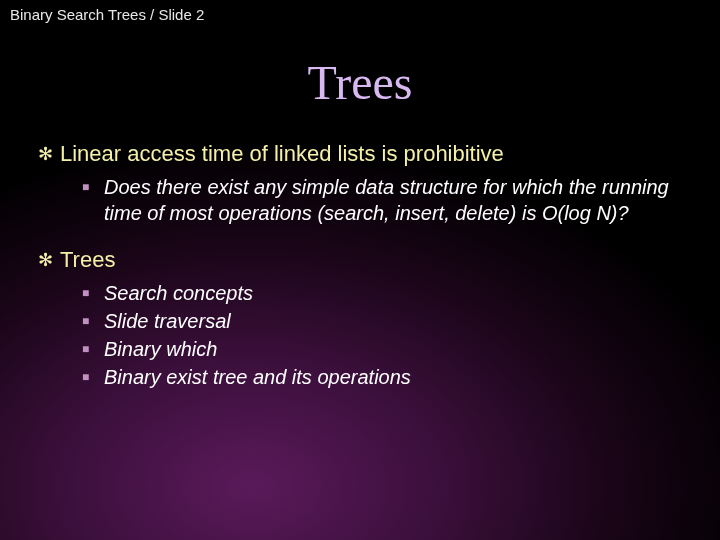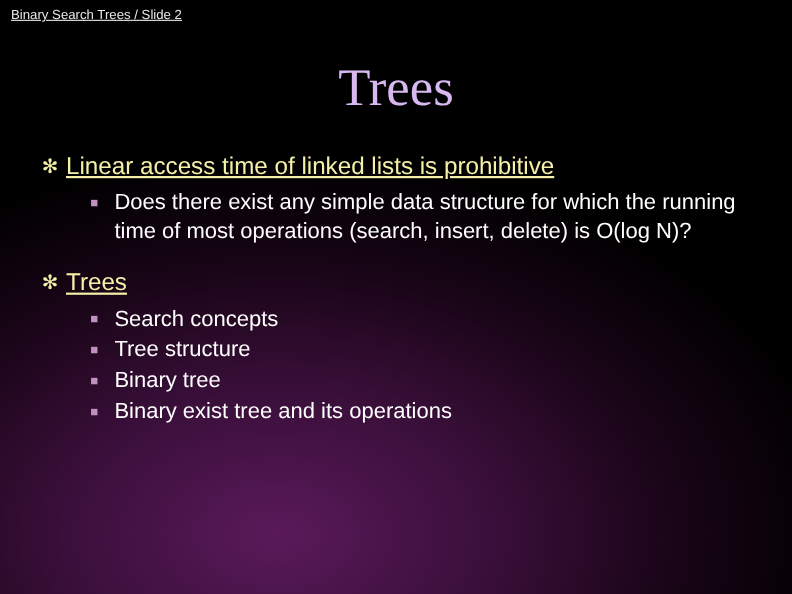--- a/index.html
+++ b/index.html
@@ -4,23 +4,22 @@
 <style>
   * { margin: 0; padding: 0; box-sizing: border-box; }
   html, body { width: 720px; height: 540px; overflow: hidden; }
   body {
     font-family: Arial, Helvetica, sans-serif;
     background: radial-gradient(ellipse 90% 80% at 35% 90%, #5a1a5a 0%, #3a0f3a 30%, #1a0518 55%, #000000 80%);
     color: #fff;
   }
   .header {
     padding: 6px 10px 4px 10px;
-    font-size: 12px;
+    font-size: 15px;
     color: #e8e8e8;
-    text-decoration: underline;
   }
   .title {
     text-align: center;
     font-family: "Times New Roman", Times, serif;
     font-size: 48px;
     color: #d8b8f0;
     margin-top: 28px;
     margin-bottom: 30px;
     font-weight: normal;
   }
@@ -35,38 +34,38 @@
     margin-bottom: 6px;
     line-height: 1.25;
   }
   .l1 .bullet {
     width: 22px;
     flex: 0 0 22px;
     font-size: 18px;
     line-height: 28px;
     color: #f5f0a8;
   }
-  .l1 .text { flex: 1; text-decoration: underline; }
+  .l1 .text { flex: 1; }
   .l2 {
     display: flex;
     align-items: flex-start;
     font-size: 20px;
     color: #ffffff;
     margin-left: 44px;
     margin-bottom: 2px;
     line-height: 1.3;
   }
   .l2 .bullet {
     width: 22px;
     flex: 0 0 22px;
     font-size: 12px;
     line-height: 26px;
     color: #c090c0;
   }
-  .l2 .text { flex: 1; }
+  .l2 .text { flex: 1; font-style: italic; }
   .gap { height: 18px; }
 </style>
 </head>
 <body>
 
 <div class="header">
   <span>Binary Search Trees / Slide 2</span>
 </div>
 
 <h1 class="title">Trees</h1>
@@ -87,24 +86,24 @@
   <div class="l1">
     <span class="bullet">✻</span>
     <span class="text">Trees</span>
   </div>
   <div class="l2">
     <span class="bullet">■</span>
     <span class="text">Search concepts</span>
   </div>
   <div class="l2">
     <span class="bullet">■</span>
-    <span class="text">Tree structure</span>
+    <span class="text">Slide traversal</span>
   </div>
   <div class="l2">
     <span class="bullet">■</span>
-    <span class="text">Binary tree</span>
+    <span class="text">Binary which</span>
   </div>
   <div class="l2">
     <span class="bullet">■</span>
     <span class="text">Binary exist tree and its operations</span>
   </div>
 
 </div>
 
 </body></html>

